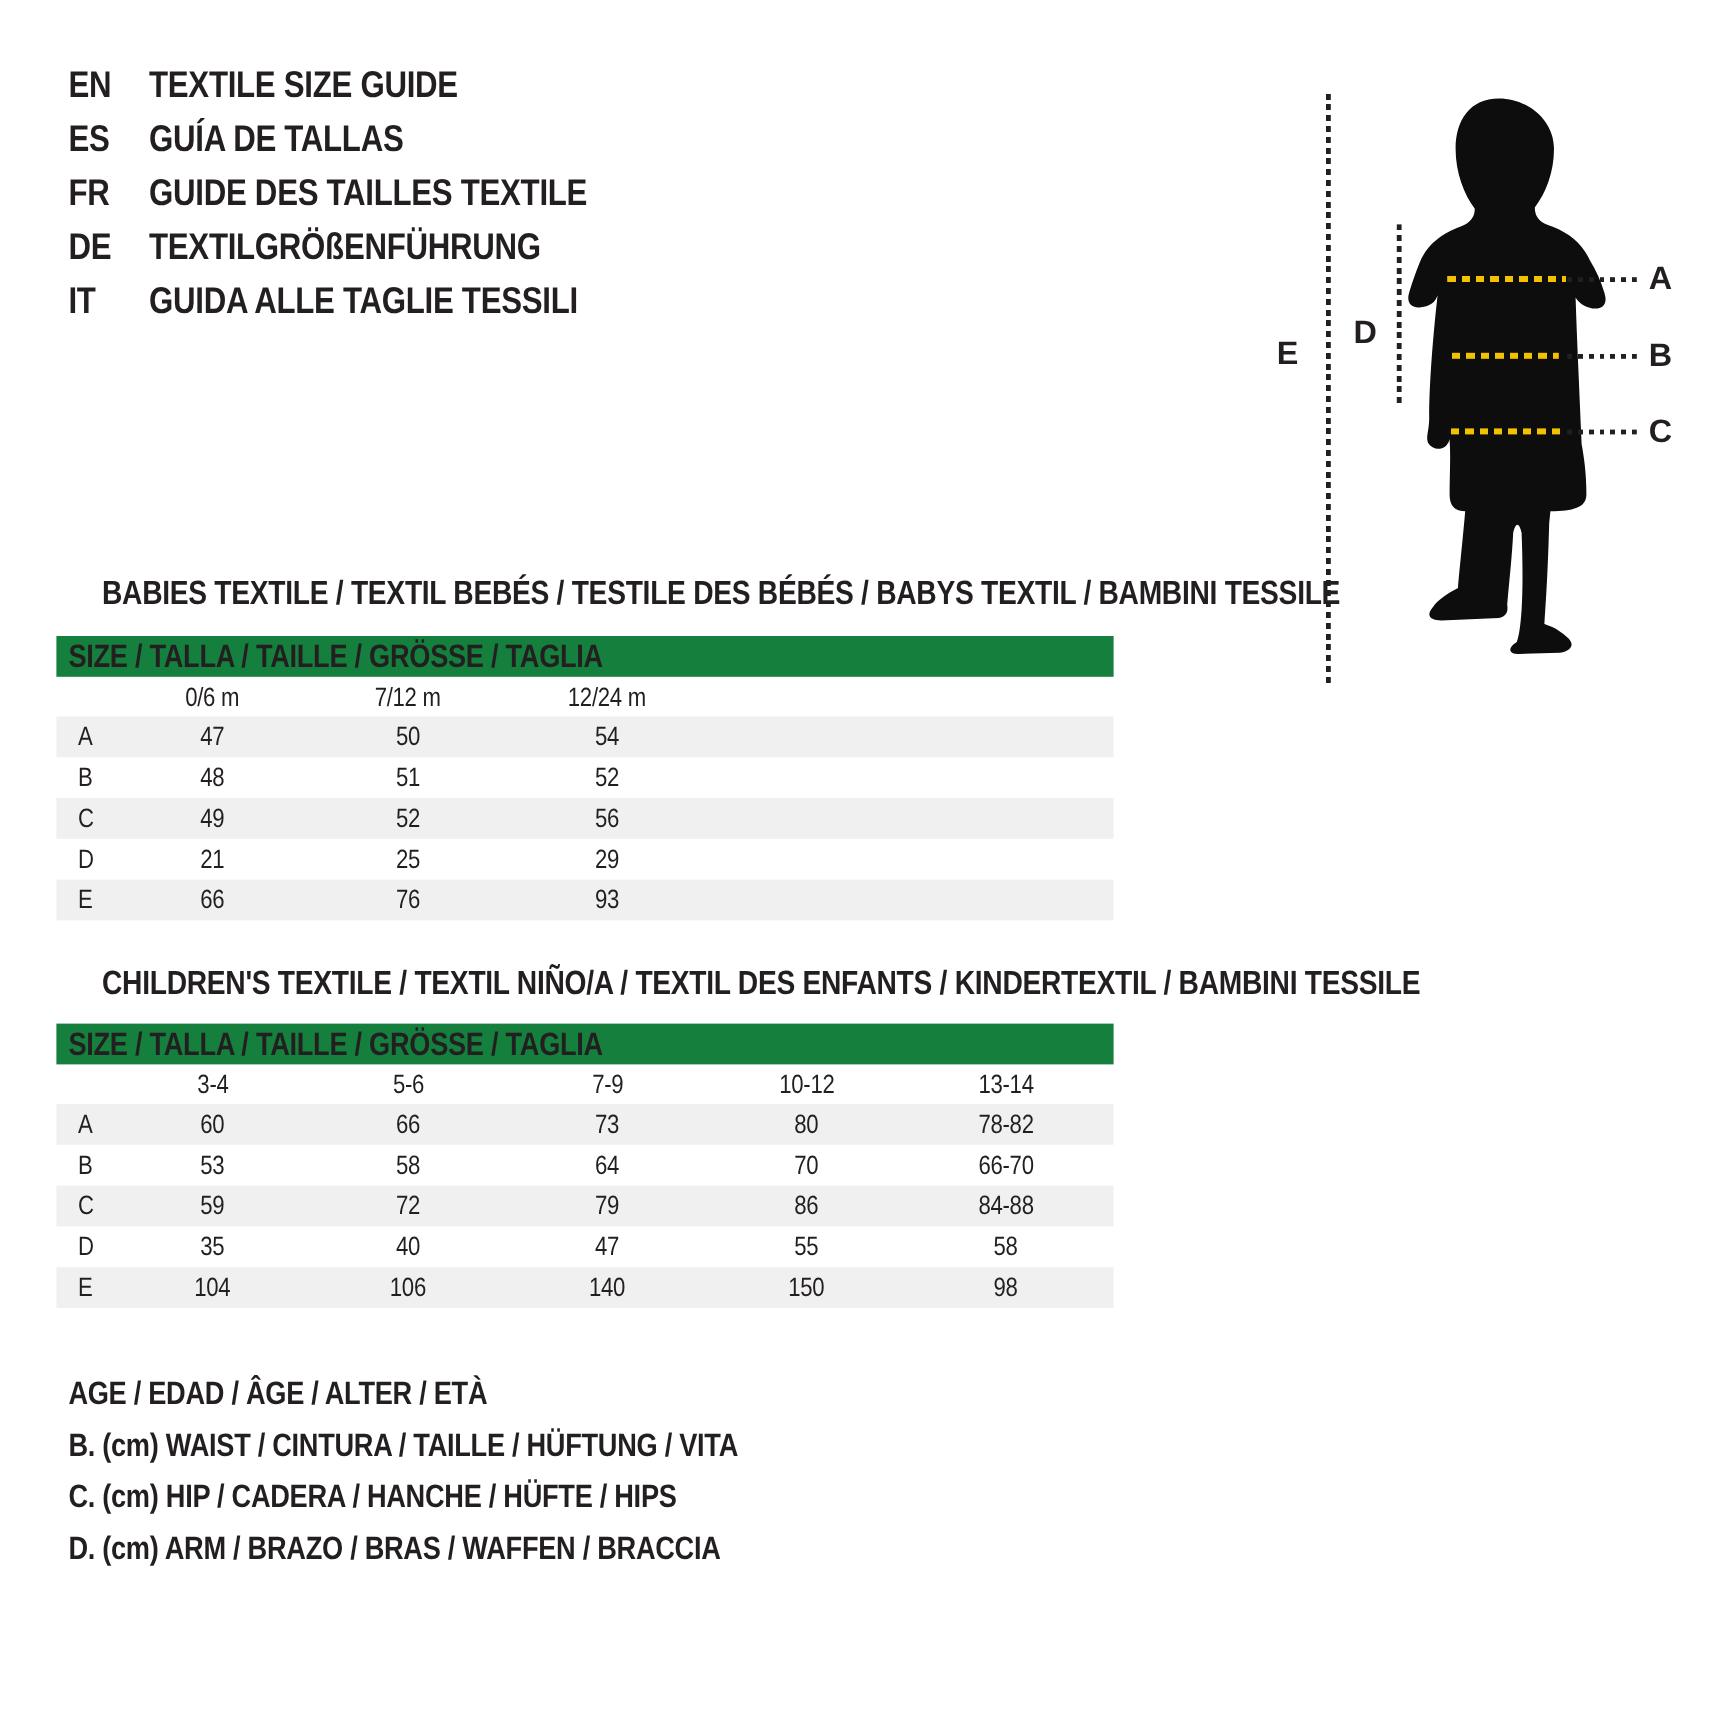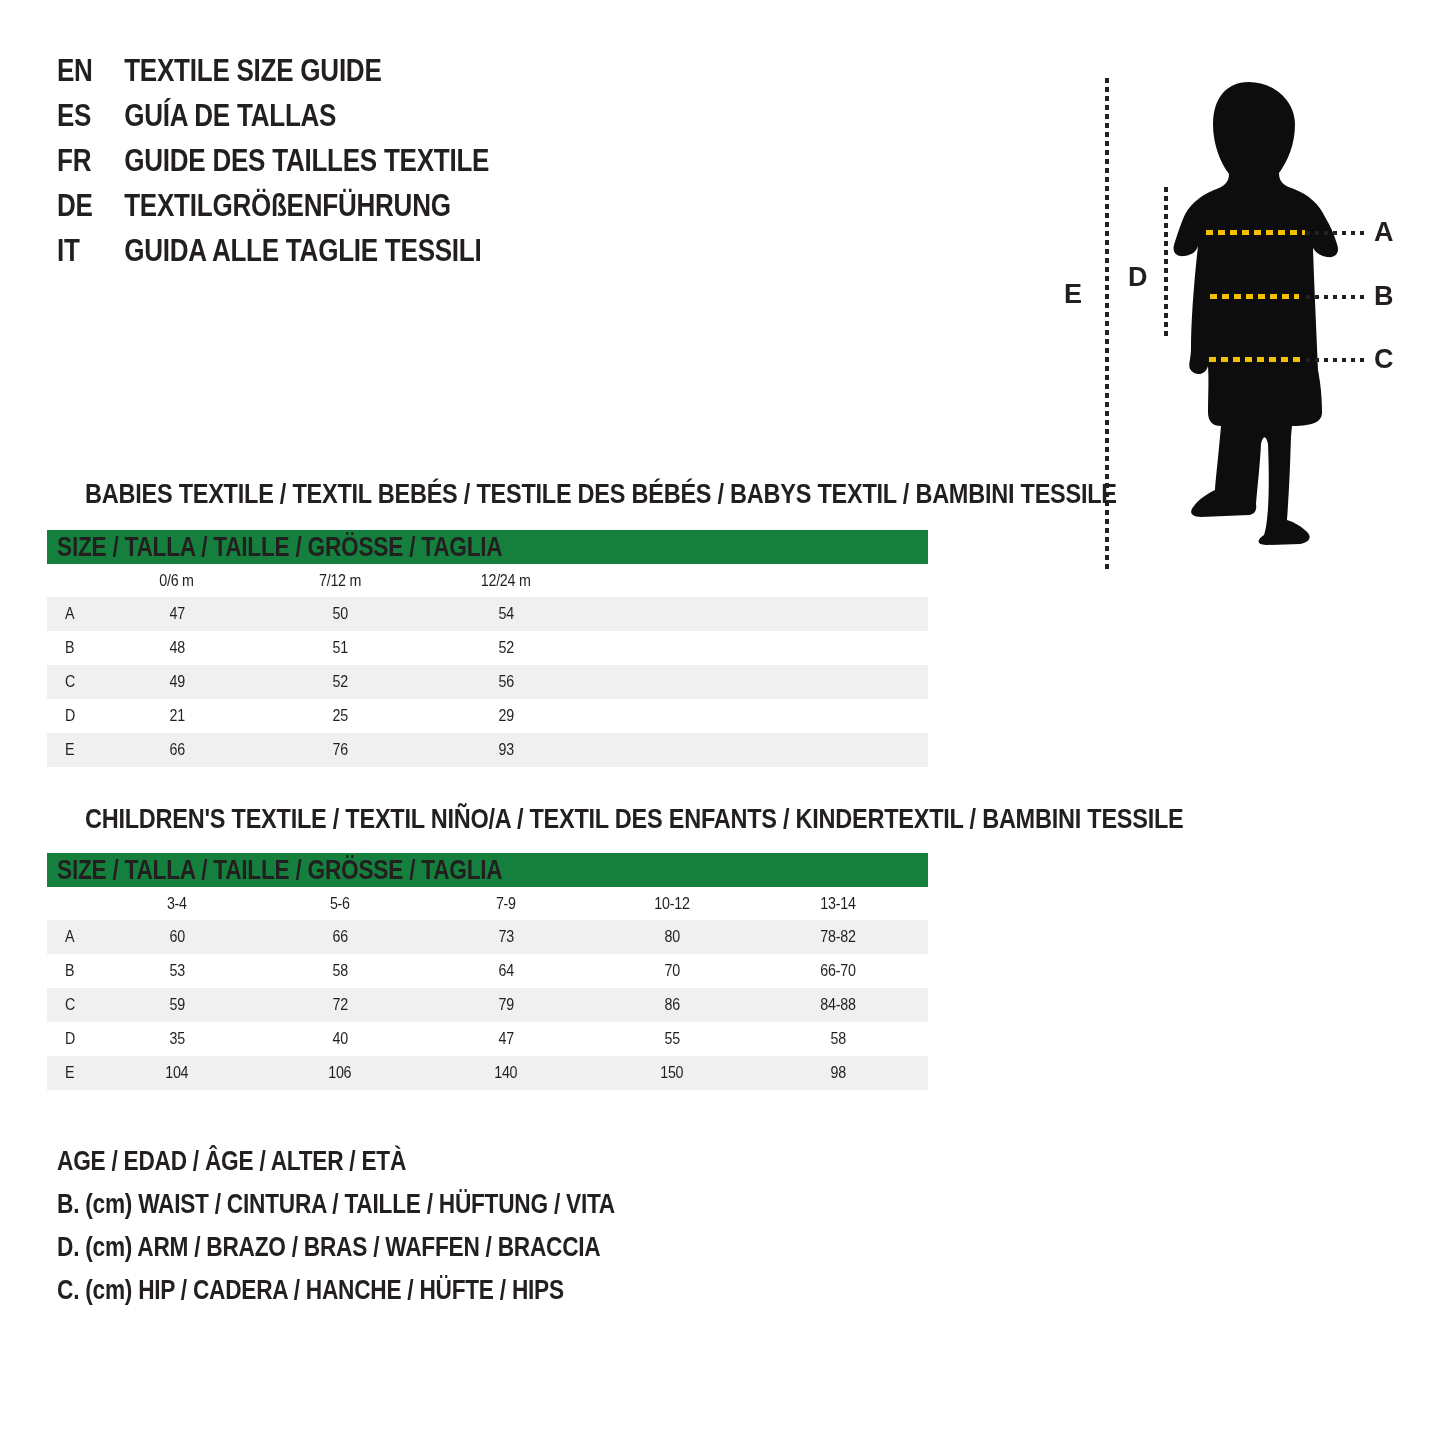--- a/index.html
+++ b/index.html
@@ -28,21 +28,21 @@
   .marker{position:absolute;font-size:27px;font-weight:700;}
 
   
   .sec-title{position:absolute;left:57px;font-size:28px;font-weight:700;margin-left:28px;}
 
   
   .size-table{position:absolute;left:47px;width:881px;}
   .tbar{height:34px;background:#15803d;display:flex;align-items:center;padding-left:10px;
         font-size:27px;font-weight:700;box-sizing:border-box;}
   .trow{display:grid;grid-template-columns:50px 160px 166px 166px 166px 166px;
-        align-items:center;height:34px;font-size:17px;}
+        align-items:center;height:34px;font-size:22px;}
   .trow.colhead{height:33px;}
   .trow .lbl{padding-left:18px;}
   .trow .val{text-align:center;}
   .trow.stripe{background:#f0f0f0;}
 
   
   .legend{position:absolute;left:57px;top:1146px;}
   .legend-line{height:43px;display:flex;font-size:27px;font-weight:700;}
 </style>
 </head>
@@ -210,20 +210,20 @@
   </div>
 
   <div class="legend">
     <div class="legend-line">
         <span class="cond">AGE / EDAD / ÂGE / ALTER / ETÀ</span>
       </div>
     <div class="legend-line">
         <span class="cond">B. (cm) WAIST / CINTURA / TAILLE / HÜFTUNG / VITA</span>
       </div>
     <div class="legend-line">
+        <span class="cond">C. (cm) HIP / CADERA / HANCHE / HÜFTE / HIPS</span>
+      </div>
+    <div class="legend-line">
         <span class="cond">D. (cm) ARM / BRAZO / BRAS / WAFFEN / BRACCIA</span>
       </div>
-    <div class="legend-line">
-        <span class="cond">C. (cm) HIP / CADERA / HANCHE / HÜFTE / HIPS</span>
-      </div>
   </div>
 
 </div>
 
 </body></html>

